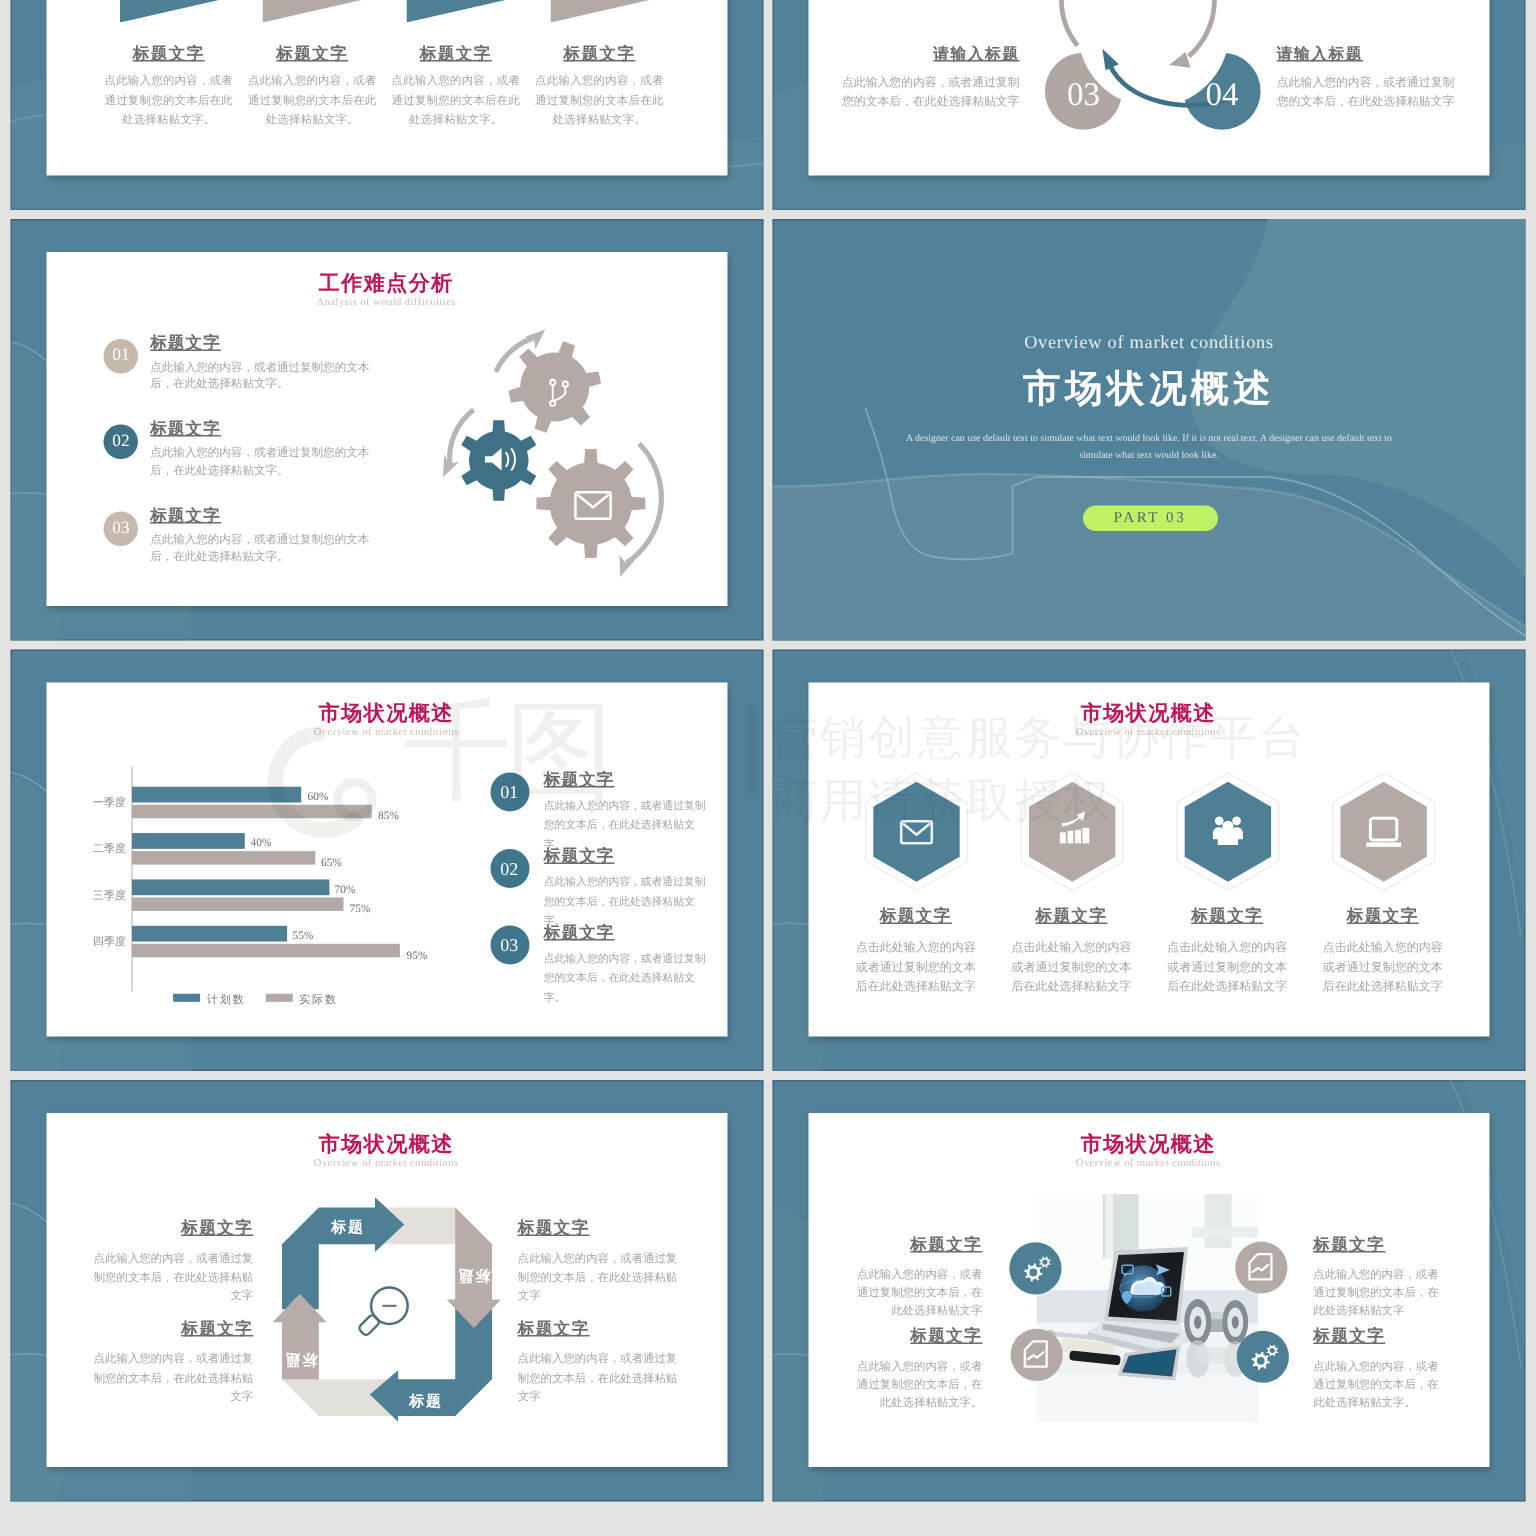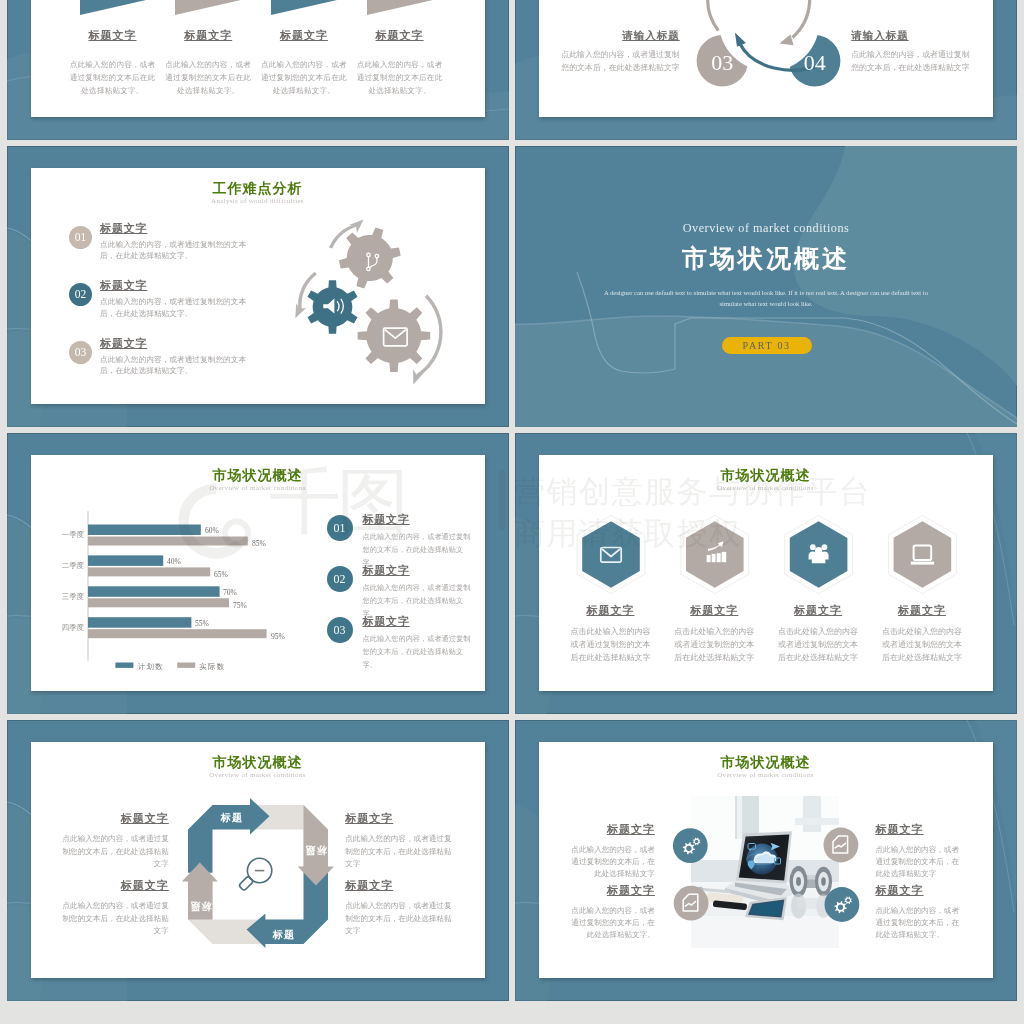--- a/index.html
+++ b/index.html
@@ -2,29 +2,29 @@
 <html><head>
 <meta charset="utf-8">
 <style>
   html,body{margin:0;padding:0;}
   body{width:1024px;height:1024px;overflow:hidden;background:#e3e4e2;
        font-family:"Liberation Sans",sans-serif;}
   .page{position:absolute;left:0;top:0;width:1024px;height:1024px;overflow:hidden;}
   .slide{position:absolute;width:502px;height:281px;background:#52829a;overflow:hidden;
          outline:1px solid rgba(40,70,85,.40);outline-offset:-1px;}
   .card{position:absolute;background:#fff;box-shadow:1px 2px 4px rgba(0,0,0,.22);}
-  .ttl-cn{color:#4d7c0f;font-weight:bold;letter-spacing:1px;white-space:nowrap;}
+  .ttl-cn{color:#be185d;font-weight:bold;letter-spacing:1px;white-space:nowrap;}
   .ttl-en{color:#c3bdb9;font-family:"Liberation Serif",serif;letter-spacing:.3px;white-space:nowrap;}
   .tx{color:#a8a5a3;}
   .hd{color:#6f6c6a;text-decoration:underline;}
   svg{display:block;}
   .s1col{position:absolute;top:104px;width:104px;text-align:center;}
   .s1col svg{margin:0 auto;}
   .s1t{font-size:11px;font-weight:bold;margin-top:13px;letter-spacing:1px;}
-  .s1b{font-size:7.6px;line-height:12.8px;margin-top:16px;padding:0 7px;letter-spacing:.2px;}
+  .s1b{font-size:7.6px;line-height:12.8px;margin-top:5px;padding:0 7px;letter-spacing:.2px;}
   .row3{position:absolute;left:38.6px;width:215px;}
   .num3{position:absolute;left:0;top:5px;width:23px;height:23px;border-radius:50%;color:#fff;
         font-family:"Liberation Serif",serif;font-size:11.5px;line-height:23.5px;text-align:center;}
   .t3{margin-left:31px;font-size:11px;font-weight:bold;letter-spacing:.8px;}
   .b3{margin-left:31px;font-size:7.7px;line-height:11.3px;margin-top:3px;width:156px;}
   .row5{position:absolute;left:296px;width:150px;}
   .num5{position:absolute;left:0;top:3px;width:26px;height:26px;border-radius:50%;background:#40768c;color:#fff;
         font-family:"Liberation Serif",serif;font-size:12px;line-height:26.5px;text-align:center;}
   .t5{margin-left:36px;font-size:11px;font-weight:bold;letter-spacing:.8px;}
   .b5{margin-left:36px;font-size:7.2px;line-height:13px;margin-top:3px;width:112px;}
@@ -182,21 +182,21 @@
   <svg width="502" height="281" viewBox="0 0 502 281" style="position:absolute;left:0;top:0;">
     <path d="M330 0 C 326 26, 310 50, 296 72 C 282 94, 272 118, 284 140 C 296 162, 326 170, 358 170 C 398 170, 432 184, 460 202 C 480 215, 494 228, 502 240 L502 0 Z" fill="#5f8da0" opacity=".9"></path>
     <path d="M0 178 C 40 180, 90 170, 140 170 C 200 170, 270 176, 322 180 C 366 184, 400 202, 440 230 C 470 251, 490 264, 502 272 L502 281 L0 281 Z" fill="#5e8b9d" opacity=".9"></path>
     <path d="M0 178 C 40 180, 90 170, 140 170 C 200 170, 270 176, 322 180 C 366 184, 400 202, 440 230 C 470 251, 490 264, 502 272" fill="none" stroke="#8db0bf" stroke-width="1.6" opacity=".45"></path>
     <path d="M62 126 C 70 148, 76 168, 80 190 C 84 208, 92 222, 106 225 C 128 229, 148 226, 160 223 L160 178 L176 172 L330 172 C 370 176, 402 196, 436 226 C 464 251, 486 268, 502 278" fill="none" stroke="#9cbac7" stroke-width="1.2" opacity=".6"></path>
   </svg>
   <div style="position:absolute;left:0;top:0;width:502px;text-align:center;">
     <div style="position:absolute;left:0;top:75px;width:502px;color:#e6edf0;font-family:'Liberation Serif',serif;font-size:12.2px;letter-spacing:.5px;">Overview of market conditions</div>
     <div style="position:absolute;left:0;top:96px;width:502px;color:#fff;font-size:25px;font-weight:bold;letter-spacing:3px;font-family:'Liberation Serif',serif;">市场状况概述</div>
     <div style="position:absolute;left:80px;top:141px;width:342px;color:#dbe5ea;font-family:'Liberation Serif',serif;font-size:6.6px;line-height:11.3px;">A designer can use default text to simulate what text would look like. If it is not real text. A designer can use default text to simulate what text would look like.</div>
-    <div style="position:absolute;left:206.7px;top:190.9px;width:90px;height:17.6px;background:#eab308;border-radius:9px;color:#596268;font-family:'Liberation Serif',serif;font-size:10px;line-height:18.4px;letter-spacing:1.7px;">PART 03</div>
+    <div style="position:absolute;left:206.7px;top:190.9px;width:90px;height:17.6px;background:#bef264;border-radius:9px;color:#596268;font-family:'Liberation Serif',serif;font-size:10px;line-height:18.4px;letter-spacing:1.7px;">PART 03</div>
   </div>
 </div>
 
 <div class="slide" style="left:7px;top:433px;">
   <svg width="502" height="281" viewBox="0 0 502 281" style="position:absolute;left:0;top:0;">
     <path d="M0 84 C 10 86, 22 94, 30 104 C 40 117, 44 140, 44 170 C 44 200, 40 240, 32 281 L0 281 Z" fill="#5a8899" opacity=".5"></path>
     <path d="M0 82 C 12 84, 26 94, 34 106" fill="none" stroke="#86acba" stroke-width="1.1" opacity=".7"></path>
     <path d="M0 183 C 22 181, 44 186, 64 196 C 80 204, 96 216, 112 230" fill="none" stroke="#86acba" stroke-width="1.1" opacity=".55"></path>
     <path d="M0 186 C 24 184, 48 190, 70 201 C 88 210, 104 224, 120 240 L120 281 L0 281 Z" fill="#5f8d9f" opacity=".4"></path>
   </svg>

